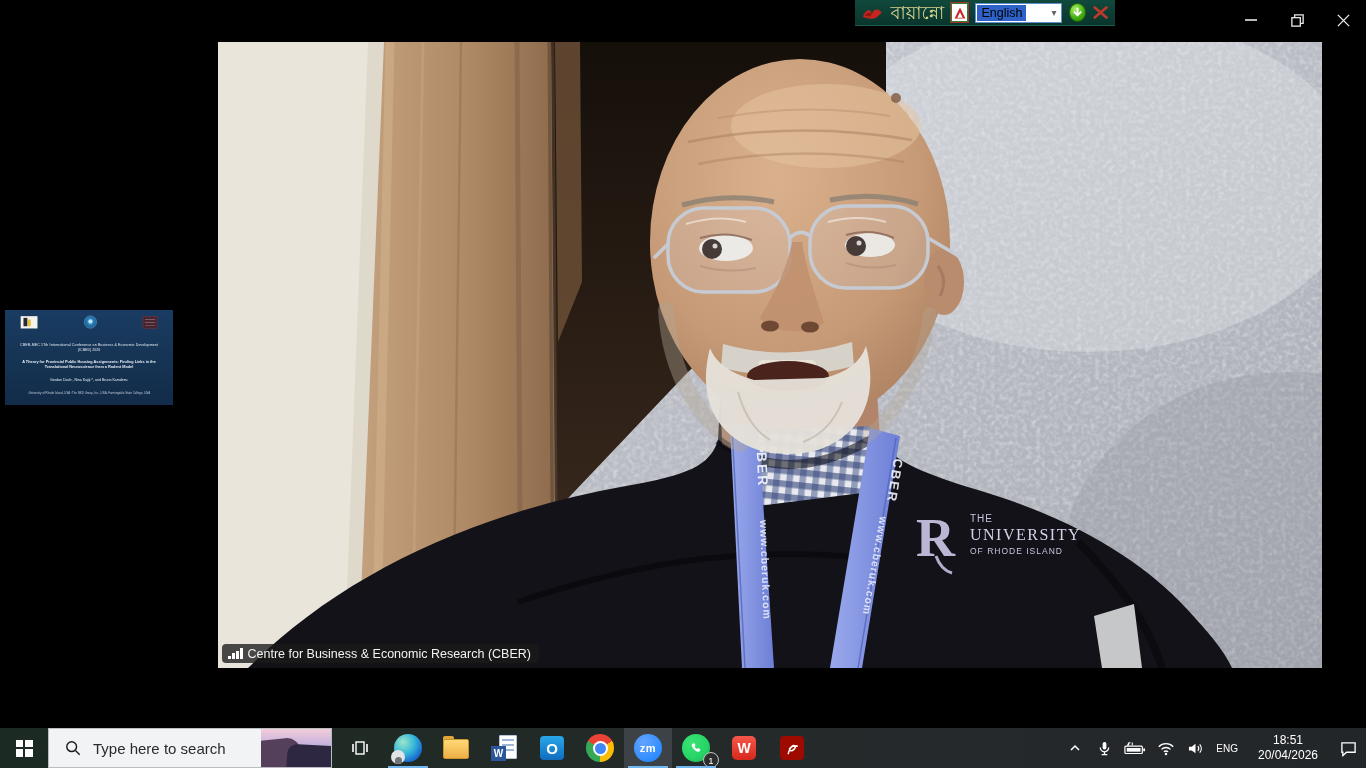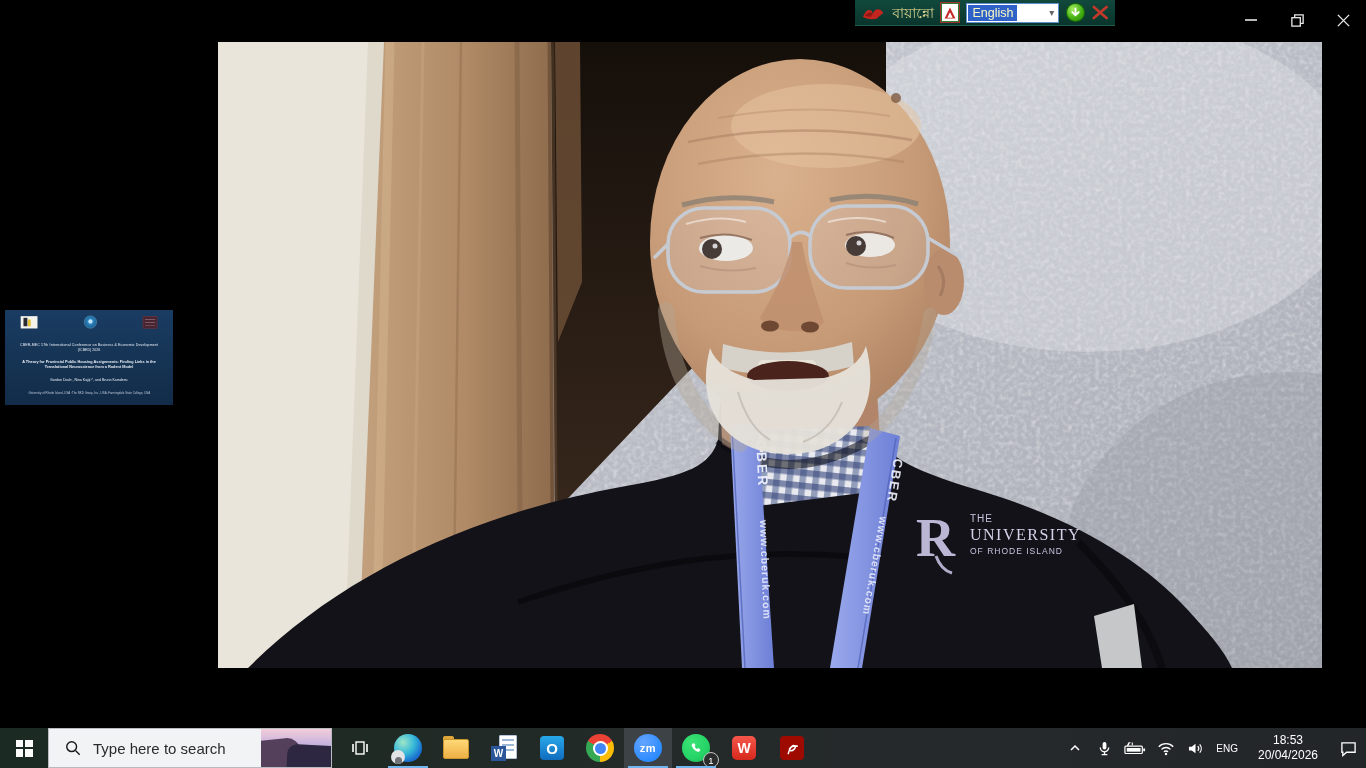--- a/index.html
+++ b/index.html
@@ -4,26 +4,26 @@
 <style>
   * { margin:0; padding:0; box-sizing:border-box; }
   html,body { width:1366px; height:768px; background:#000; overflow:hidden;
               font-family:"Liberation Sans", sans-serif; position:relative; }
 
   
   .langbar { position:absolute; left:855px; top:0; width:260px; height:26px;
              background:linear-gradient(180deg,#11493d,#0a352c);
              display:flex; align-items:center; gap:7px; padding:0 7px;
              border-bottom:1px solid #1d5c4d; }
-  .langbar .bn { color:#d8d28d; font-size:14px; line-height:26px; white-space:nowrap; }
+  .langbar .bn { color:#d8d28d; font-size:18px; line-height:26px; white-space:nowrap; }
   .avro-a { width:19px; height:19px; background:#fff; border:1px solid #2e7d32;
             outline:1px solid #9e3030; display:flex; align-items:center; justify-content:center; }
   .langsel { width:96px; height:20px; background:#fff; border:1px solid #5f8fd0;
              display:flex; align-items:center; }
-  .langsel .val { background:#2e62c9; color:#fef9c3; font-size:12.5px; padding:1px 4px; margin-left:1px; }
+  .langsel .val { background:#2e62c9; color:#000000; font-size:12.5px; padding:1px 4px; margin-left:1px; }
   .langsel .chev { margin-left:auto; margin-right:4px; color:#666; font-size:10px; }
   .greenbtn { width:19px; height:19px; border-radius:50%;
               background:radial-gradient(circle at 35% 30%, #a8ef62, #46b114 55%, #2a8406);
               border:1px solid #1d6b08; display:flex; align-items:center; justify-content:center; }
 
   
   .wincontrols { position:absolute; right:0; top:0; height:40px; display:flex; }
   .winbtn { width:46px; height:40px; display:flex; align-items:center; justify-content:center; }
 
   
@@ -296,20 +296,29 @@
       <path d="M505,302 Q570,320 634,300 L636,324 Q570,342 503,326 Z" fill="#d6d1c9"></path>
       <rect x="540" y="318" width="58" height="11" rx="5" fill="#e9e3d7"></rect>
       <ellipse cx="570" cy="334" rx="41" ry="15" fill="#4a241c"></ellipse>
       <path d="M532,346 Q570,356 606,344" stroke="#b0765c" stroke-width="3" fill="none"></path>
       <path d="M492,306 C480,352 494,392 540,408 Q570,416 600,408 C648,392 660,350 648,304
                Q640,328 606,336 L536,338 Q500,328 492,306 Z" fill="#e5e1da" opacity=".96"></path>
       <path d="M520,350 Q530,385 552,398 M585,400 Q612,390 624,360" stroke="#c2bcb2" stroke-width="2" fill="none" opacity=".8"></path>
     </g>
   </svg>
 
+  <div class="namelabel">
+    <span class="sigbars">
+      <i style="height:3px"></i>
+        <i style="height:6px"></i>
+        <i style="height:8.5px"></i>
+        <i style="height:11px"></i>
+    </span>
+    <span class="txt">Centre for Business &amp; Economic Research (CBER)</span>
+  </div>
 </div>
 
 <div class="thumb">
   <div class="thumb-inner">
     <div class="thumb-logos">
       <span class="tl-uni"></span>
       <span class="tl-globe"></span>
       <span class="tl-cber"></span>
     </div>
     <div class="th-line1">CBER-MEC 17th International Conference on Business &amp; Economic Development</div>
@@ -430,21 +439,21 @@
     </span>
     <span class="trayic">
       <svg width="17" height="15" viewBox="0 0 18 16">
         <path d="M2,6 H5 L9,3 V13 L5,10 H2 Z" fill="#fff"></path>
         <path d="M11.5,5.5 a4,4 0 0 1 0,5" stroke="#fff" stroke-width="1.3" fill="none"></path>
         <path d="M13.5,3.5 a7,7 0 0 1 0,9" stroke="#fff" stroke-width="1.3" fill="none"></path>
       </svg>
     </span>
     <span class="eng">ENG</span>
     <span class="clock">
-      <div>18:53</div>
+      <div>18:51</div>
       <div>20/04/2026</div>
     </span>
     <span class="trayic" style="width:24px">
       <svg width="19" height="17" viewBox="0 0 20 18">
         <path d="M3,3 H17 V13 H8 L4,16.5 V13 H3 Z" fill="none" stroke="#fff" stroke-width="1.4"></path>
       </svg>
     </span>
   </div>
 </div>
 

